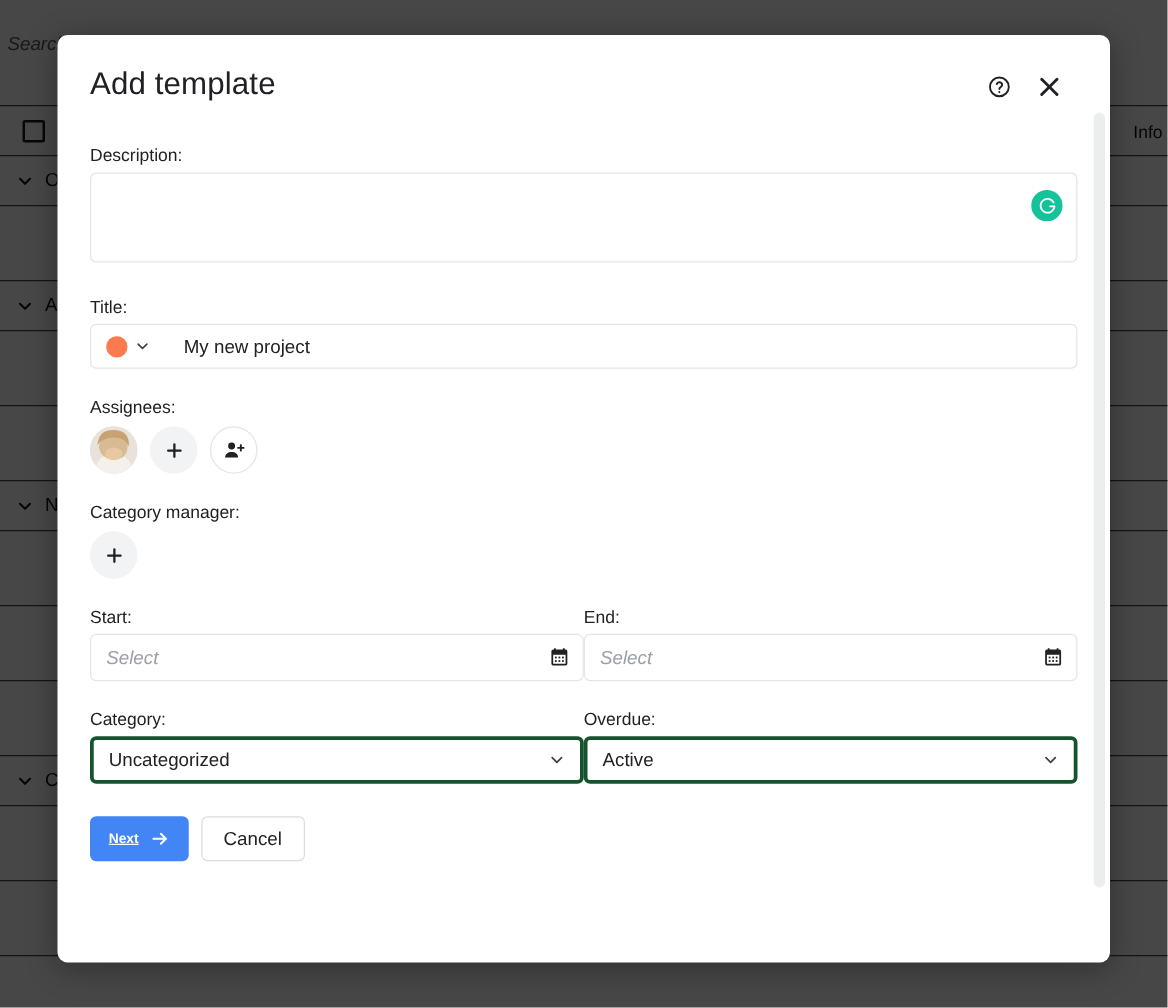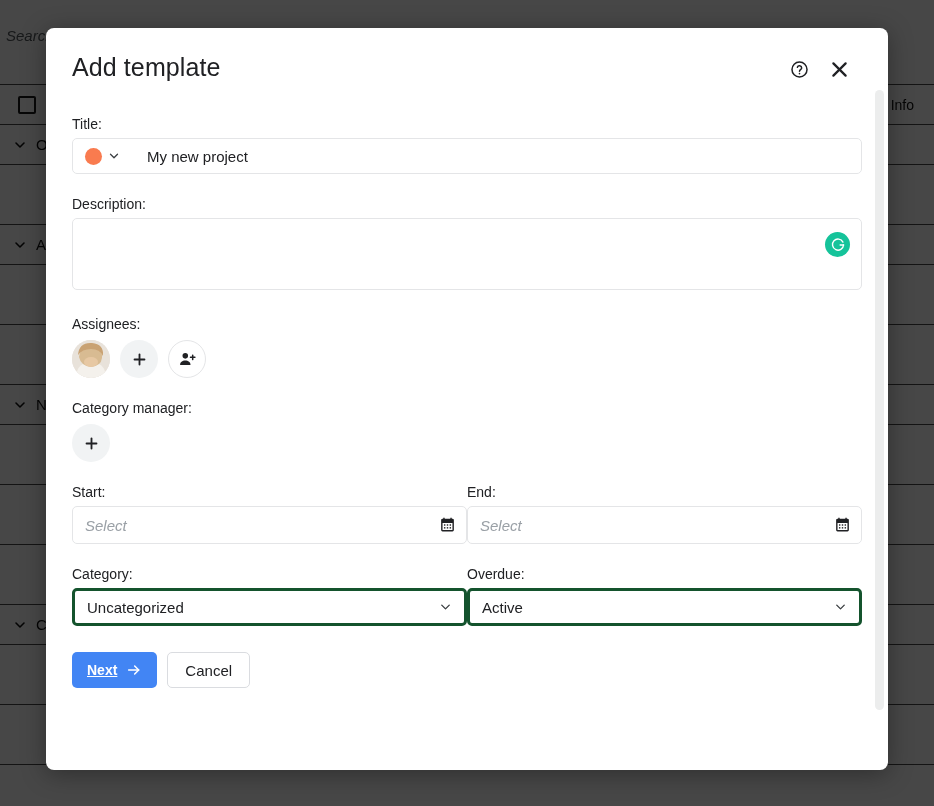--- a/index.html
+++ b/index.html
@@ -43,21 +43,21 @@
     margin-left: 12px; width: 16px; height: 16px;
     display: inline-flex; align-items: center; justify-content: center;
     color: #111;
   }
   .bg-chevron svg { display: block; }
   .bg-group-label {
     margin-left: 8px; font-size: 15px; color: #111; font-weight: 400;
     white-space: nowrap;
   }
   .bg-col-info {
-    position: absolute; right: 20px; top: 0; height: 100%;
+    position: absolute; right: 4px; top: 0; height: 100%;
     display: flex; align-items: center; font-size: 14px; color: #111;
   }
   .bg-avatar {
     width: 38px; height: 38px; border-radius: 50%;
     margin-left: 58px;
     background: radial-gradient(circle at 50% 34%, #3c2d26 0%, #2b201a 46%, #1d1512 70%),
                 linear-gradient(#6b5248, #4a382f);
     overflow: hidden; position: relative;
   }
   .bg-avatar::after {
@@ -212,21 +212,21 @@
   }
   .sel-chev {
     position: absolute; right: 11px; top: 50%; transform: translateY(-50%);
     color: #3c4043; display: block;
   }
 
   .footer { display: flex; align-items: center; gap: 10px; margin-top: 26px; }
   .btn-primary {
     background: #4285f4; color: #fff; border: none; border-radius: 5px;
     height: 36px; padding: 0 15px;
-    font-family: "Liberation Sans", sans-serif; font-size: 14px; font-weight: bold;
+    font-family: "Liberation Sans", sans-serif; font-size: 11px; font-weight: bold;
     display: inline-flex; align-items: center; gap: 9px; cursor: pointer; text-decoration: underline;
   }
   .btn-secondary {
     background: #fff; color: #202124; border: 1px solid #dadce0; border-radius: 5px;
     height: 36px; padding: 0 17px;
     font-family: "Liberation Sans", sans-serif; font-size: 15px;
     cursor: pointer;
   }
 
   
@@ -322,41 +322,41 @@
           <button class="icon-btn">
             <svg width="21" height="21" viewBox="0 0 24 24" fill="none" stroke="currentColor" stroke-width="2.6" stroke-linecap="round">
               <line x1="5" y1="5" x2="19" y2="19"></line>
                 <line x1="19" y1="5" x2="5" y2="19"></line>
             </svg>
           </button>
         </div>
       </div>
 
 
+      <div class="field-block desc-wrap">
+        <div class="field-label">Description:</div>
+        <textarea class="desc-area" style=""></textarea>
+        <div class="grammarly">
+          <svg width="16" height="16" viewBox="0 0 24 24" fill="none" stroke="#ffffff" stroke-width="2.1" stroke-linecap="round">
+            <path d="M19.4 7.6A8.3 8.3 0 1 0 20.3 12"></path>
+            <path d="M20.3 12h-5.1"></path>
+          </svg>
+        </div>
+      </div>
+
       <div class="field-block">
         <div class="field-label">Title:</div>
         <div class="title-input-wrap">
           <div class="color-picker">
             <span class="color-dot" style="background:#f97b4f"></span>
             <svg class="chev-sm" width="14" height="14" viewBox="0 0 24 24" fill="none" stroke="currentColor" stroke-width="2.2" stroke-linecap="round" stroke-linejoin="round">
                 <polyline points="6 9 12 15 18 9"></polyline>
               </svg>
           </div>
           <input class="title-input" type="text" value="My new project" style="">
-        </div>
-      </div>
-
-      <div class="field-block desc-wrap">
-        <div class="field-label">Description:</div>
-        <textarea class="desc-area" style=""></textarea>
-        <div class="grammarly">
-          <svg width="16" height="16" viewBox="0 0 24 24" fill="none" stroke="#ffffff" stroke-width="2.1" stroke-linecap="round">
-            <path d="M19.4 7.6A8.3 8.3 0 1 0 20.3 12"></path>
-            <path d="M20.3 12h-5.1"></path>
-          </svg>
         </div>
       </div>
 
       <div class="field-block">
         <div class="field-label">Assignees:</div>
         <div class="avatar-row">
           <div class="assignee-avatar">
             <svg width="38" height="38" viewBox="0 0 38 38">
               <rect width="38" height="38" fill="#e8e2da"></rect>
               <ellipse cx="19" cy="33" rx="14" ry="11" fill="#f4f1ec"></ellipse>

